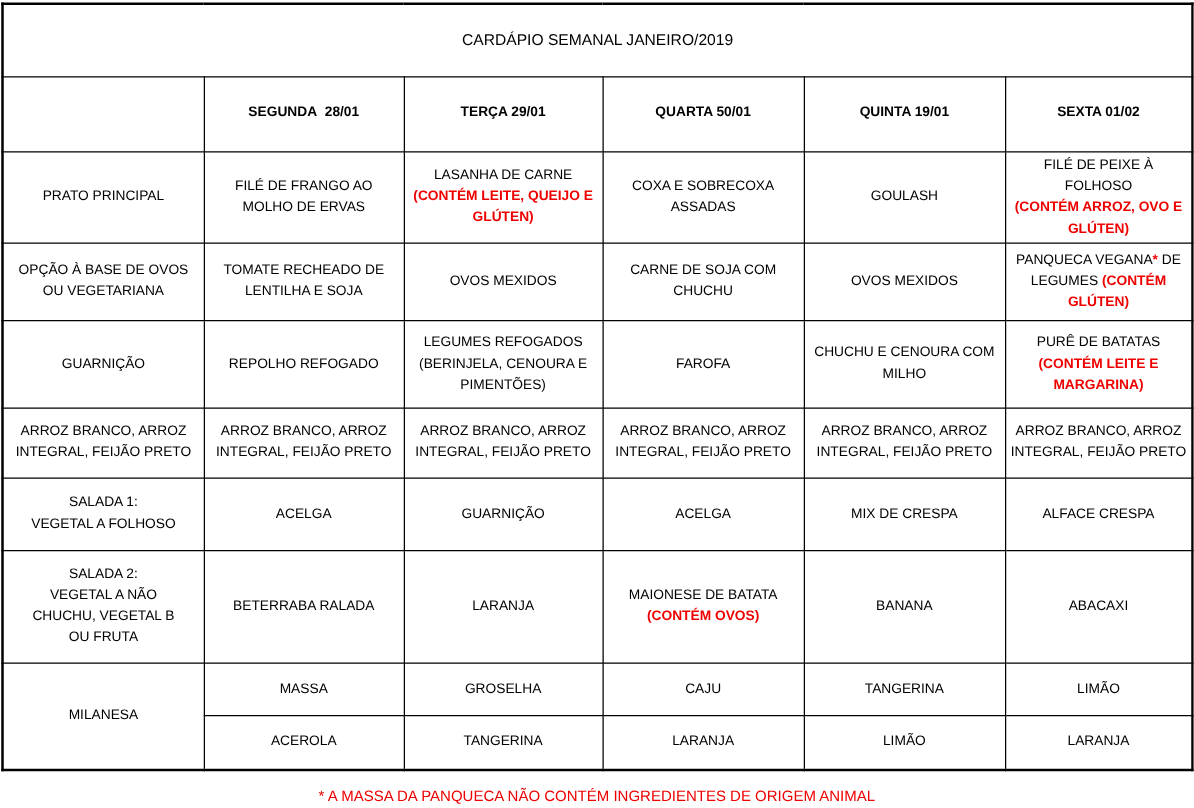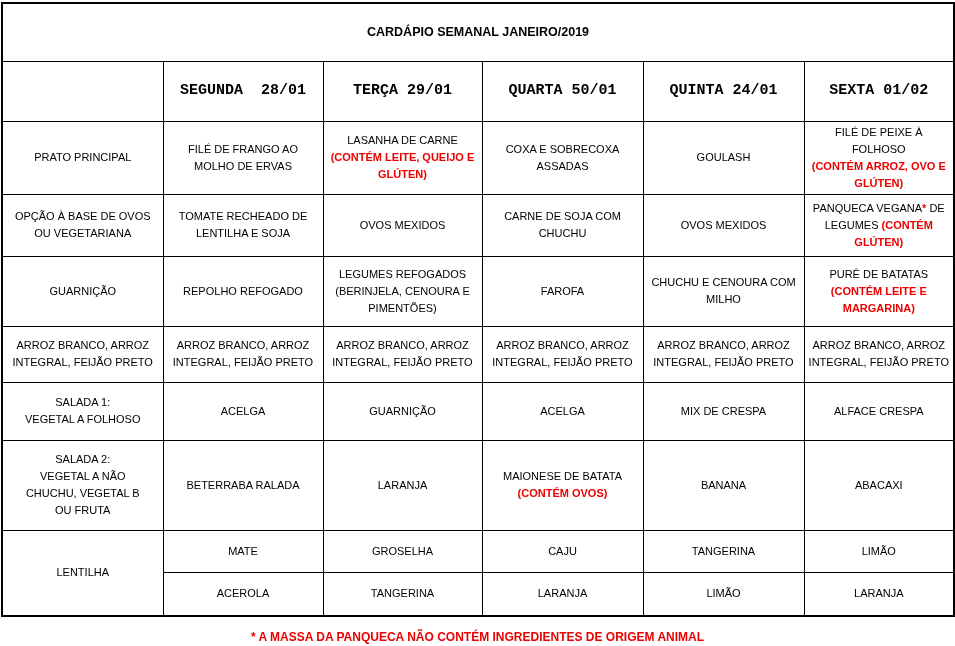--- a/index.html
+++ b/index.html
@@ -22,46 +22,45 @@
   td {
     border: 1px solid #000;
     text-align: center;
     vertical-align: middle;
     padding: 2px 3px;
     font-size: 11px;
     line-height: 1.55;
     overflow: hidden;
   }
   td.title-cell {
-    font-weight: bold;
+    font-weight: normal;
     font-size: 12.5px;
     border-bottom: 1px solid #000;
   }
   td.colhead {
     font-weight: bold;
-    font-size: 15px;
-    font-family: Liberation Mono, monospace;
+    font-size: 11px;
   }
   td.rowhead {
     font-weight: normal;
     font-size: 11px;
     white-space: pre-line;
   }
   .red {
     color: var(--red, #ee0000);
     font-weight: bold;
   }
   .note {
     display: block;
   }
   .footnote {
     width: 955px;
     text-align: center;
     margin-top: 13px;
-    font-weight: bold;
+    font-weight: normal;
     font-size: 12px;
   }
 </style>
 </head>
 <body>
 
 <table class="menu">
   <colgroup>
     <col style="width:161px">
       <col style="width:160px">
@@ -74,21 +73,21 @@
   <tbody>
       <tr style="height:58px">
     <td class="title-cell" colspan="6">CARDÁPIO SEMANAL JANEIRO/2019</td>
   </tr>
 
   <tr style="height:60px">
     <td></td>
     <td class="colhead">SEGUNDA&nbsp; 28/01</td>
     <td class="colhead">TERÇA 29/01</td>
     <td class="colhead">QUARTA 50/01</td>
-    <td class="colhead">QUINTA 24/01</td>
+    <td class="colhead">QUINTA 19/01</td>
     <td class="colhead">SEXTA 01/02</td>
   </tr>
 
   <tr style="height:60px">
     <td class="rowhead">PRATO PRINCIPAL</td>
     <td><span>FILÉ DE FRANGO AO MOLHO DE ERVAS</span></td>
     <td><span>LASANHA DE CARNE</span><span class="note red">(CONTÉM LEITE, QUEIJO E GLÚTEN)</span></td>
     <td><span>COXA E SOBRECOXA ASSADAS</span></td>
     <td><span>GOULASH</span></td>
     <td><span>FILÉ DE PEIXE À FOLHOSO</span><span class="note red">(CONTÉM ARROZ, OVO E GLÚTEN)</span></td>
@@ -139,22 +138,22 @@
 CHUCHU, VEGETAL B
 OU FRUTA</td>
     <td><span>BETERRABA RALADA</span></td>
     <td><span>LARANJA</span></td>
     <td><span>MAIONESE DE BATATA</span><span class="note red">(CONTÉM OVOS)</span></td>
     <td><span>BANANA</span></td>
     <td><span>ABACAXI</span></td>
   </tr>
 
   <tr style="height:42px">
-    <td class="rowhead" rowspan="2">LENTILHA</td>
-    <td><span>MATE</span></td>
+    <td class="rowhead" rowspan="2">MILANESA</td>
+    <td><span>MASSA</span></td>
     <td><span>GROSELHA</span></td>
     <td><span>CAJU</span></td>
     <td><span>TANGERINA</span></td>
     <td><span>LIMÃO</span></td>
   </tr>
 
   <tr style="height:44px">
     <td><span>ACEROLA</span></td>
     <td><span>TANGERINA</span></td>
     <td><span>LARANJA</span></td>

